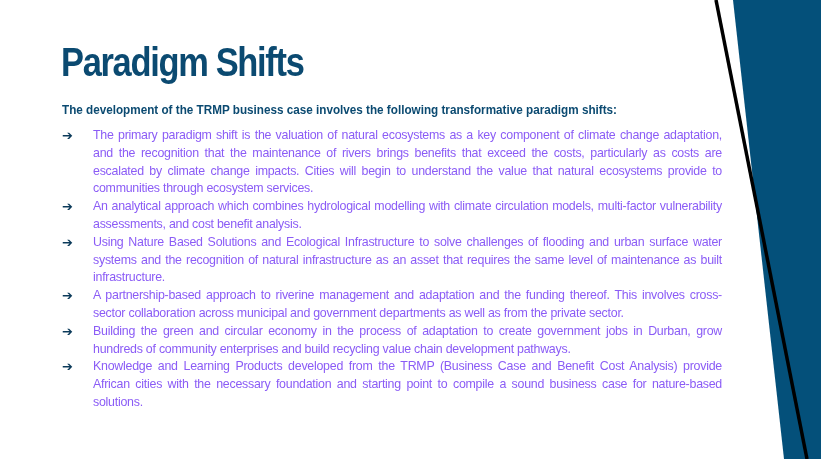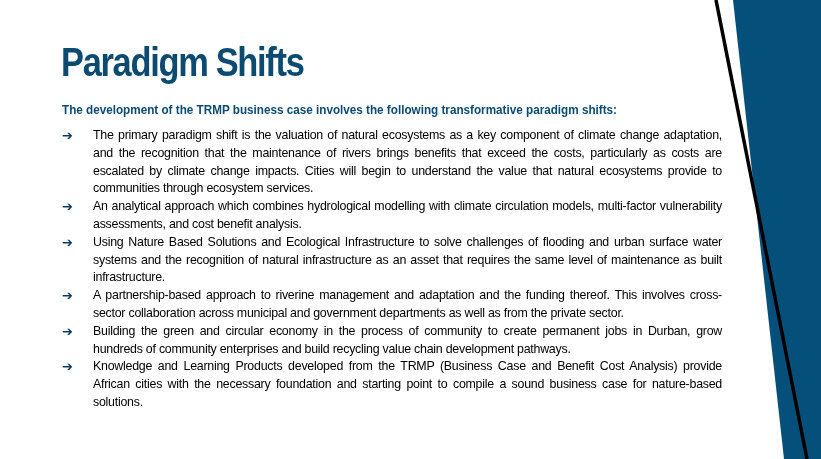--- a/index.html
+++ b/index.html
@@ -25,21 +25,21 @@
     .list {
       position: absolute; left: 62px; top: 127px; width: 660px;
       margin: 0; padding: 0; list-style: none;
     }
     .item { display: flex; align-items: flex-start; }
     .arrow {
       width: 31px; flex: 0 0 31px; font-size: 13px; line-height: 17.8px;
       color: #0b3a5a; font-weight: bold;
     }
     .text {
-      flex: 1; font-size: 12.4px; line-height: 17.8px; color: #000000;
+      flex: 1; font-size: 12.4px; line-height: 17.8px; color: #8b5cf6;
       text-align: justify; letter-spacing: -0.25px;
     }
   </style>
 </head>
 <body>
 
 <svg class="deco" viewBox="0 0 821 459" xmlns="http://www.w3.org/2000/svg">
   <polygon points="733,0 821,0 821,459 784,459" fill="#04507a"></polygon>
   <line x1="716" y1="0" x2="807" y2="459" stroke="#000000" stroke-width="3.5"></line>
 </svg>
@@ -59,19 +59,19 @@
   <li class="item">
     <span class="arrow">➔</span>
     <span class="text">Using Nature Based Solutions and Ecological Infrastructure to solve challenges of flooding and urban surface water systems and the recognition of natural infrastructure as an asset that requires the same level of maintenance as built infrastructure.</span>
   </li>
   <li class="item">
     <span class="arrow">➔</span>
     <span class="text">A partnership-based approach to riverine management and adaptation and the funding thereof. This involves cross-sector collaboration across municipal and government departments as well as from the private sector.</span>
   </li>
   <li class="item">
     <span class="arrow">➔</span>
-    <span class="text">Building the green and circular economy in the process of community to create permanent jobs in Durban, grow hundreds of community enterprises and build recycling value chain development pathways.</span>
+    <span class="text">Building the green and circular economy in the process of adaptation to create government jobs in Durban, grow hundreds of community enterprises and build recycling value chain development pathways.</span>
   </li>
   <li class="item">
     <span class="arrow">➔</span>
     <span class="text">Knowledge and Learning Products developed from the TRMP (Business Case and Benefit Cost Analysis) provide African cities with the necessary foundation and starting point to compile a sound business case for nature-based solutions.</span>
   </li>
 </ul>
 
 </body></html>

